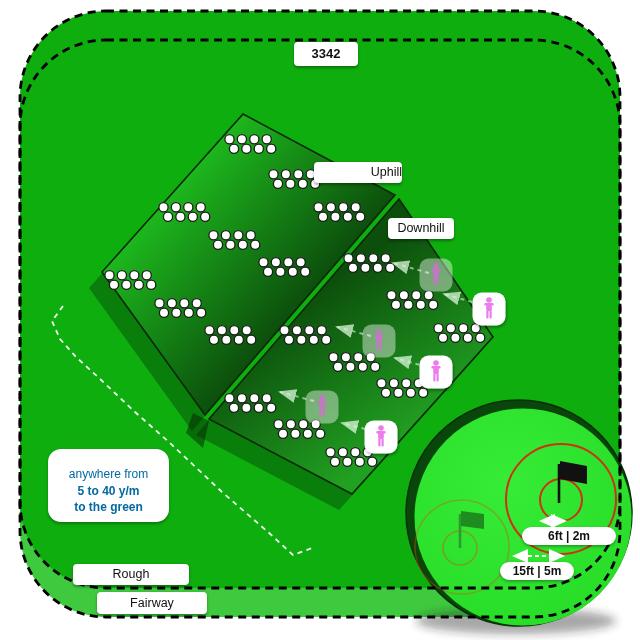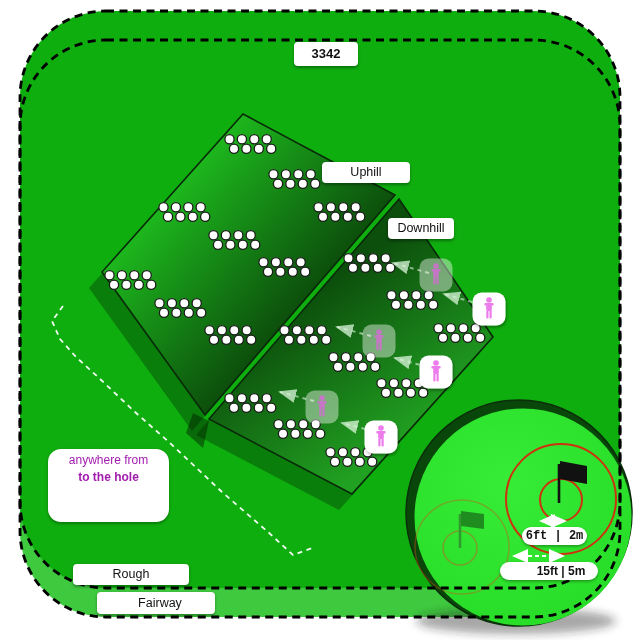--- a/index.html
+++ b/index.html
@@ -15,22 +15,22 @@
     box-shadow:0 1.5px 3px rgba(0,0,0,0.35);
     font-size:12.5px;line-height:21px;height:21px;
     z-index:5;white-space:nowrap;
   }
   .pill.badge{font-weight:bold;font-size:13px;height:24px;line-height:24px;}
   .pill.dist{font-weight:bold;font-size:12px;height:18px;line-height:18px;border-radius:9px;}
   #note-box{
     position:absolute;left:48px;top:449px;width:121px;height:73px;
     background:#fff;border-radius:13px;z-index:5;
     box-shadow:0 1.5px 3px rgba(0,0,0,0.3);
-    font-size:12px;line-height:16.5px;text-align:center;color:#a21caf;
-    padding-top:3px;box-sizing:border-box;
+    font-size:12px;line-height:16.5px;text-align:center;color:#0369a1;
+    padding-top:17px;box-sizing:border-box;
   }
   #note-box .b{font-weight:bold;}
 </style>
 </head>
 <body>
 
 <svg id="scene" viewBox="0 0 640 640">
   <defs>
     <linearGradient id="leftPanelGrad" gradientUnits="userSpaceOnUse" x1="172" y1="193" x2="301" y2="306">
       <stop offset="0" stop-color="#1db71d"></stop>
@@ -317,28 +317,29 @@
     <line x1="541" y1="521" x2="565" y2="521" stroke="#ffffff" stroke-width="2" stroke-dasharray="3 3" marker-start="url(#wh)" marker-end="url(#wh)"></line>
     <line x1="514" y1="556" x2="563" y2="556" stroke="#ffffff" stroke-width="2" stroke-dasharray="4 3" marker-start="url(#wh)" marker-end="url(#wh)"></line>
   </g>
 
   <rect x="20" y="40" width="600" height="577" rx="86" fill="none" stroke="#000000" stroke-width="2.8" stroke-dasharray="8 5.5"></rect>
   <rect x="20" y="11" width="600" height="577" rx="86" fill="none" stroke="#000000" stroke-width="2.8" stroke-dasharray="8 5.5"></rect>
 </svg>
 
 <div class="pill badge" style="left:294px;top:42px;width:64px;">3342</div>
 
-<div class="pill" style="left:322px;top:162px;width:88px;">Uphill</div>
+<div class="pill" style="left:314px;top:162px;width:88px;text-align:right;">Uphill</div>
 
 <div class="pill" style="left:388px;top:218px;width:66px;text-align:center;">Downhill</div>
 
 <div class="pill" style="left:73px;top:564px;width:116px;">Rough</div>
 
-<div class="pill" style="left:97px;top:592px;width:110px;height:22px;line-height:22px;padding-left:8px;">Fairway</div>
+<div class="pill" style="left:97px;top:592px;width:110px;height:22px;line-height:22px;">Fairway</div>
 
 <div id="note-box">
   <div>anywhere from</div>
-  <div class="b">to the hole</div>
+  <div class="b">5 to 40 y/m</div>
+  <div class="b">to the green</div>
 </div>
 
-<div class="pill dist" style="left:522px;top:527px;width:65px;font-family:Liberation Mono, monospace;">6ft | 2m</div>
-
-<div class="pill dist" style="left:500px;top:562px;width:74px;padding-left:24px;">15ft | 5m</div>
+<div class="pill dist" style="left:522px;top:527px;width:94px;">6ft | 2m</div>
+
+<div class="pill dist" style="left:500px;top:562px;width:74px;">15ft | 5m</div>
 
 </body></html>

